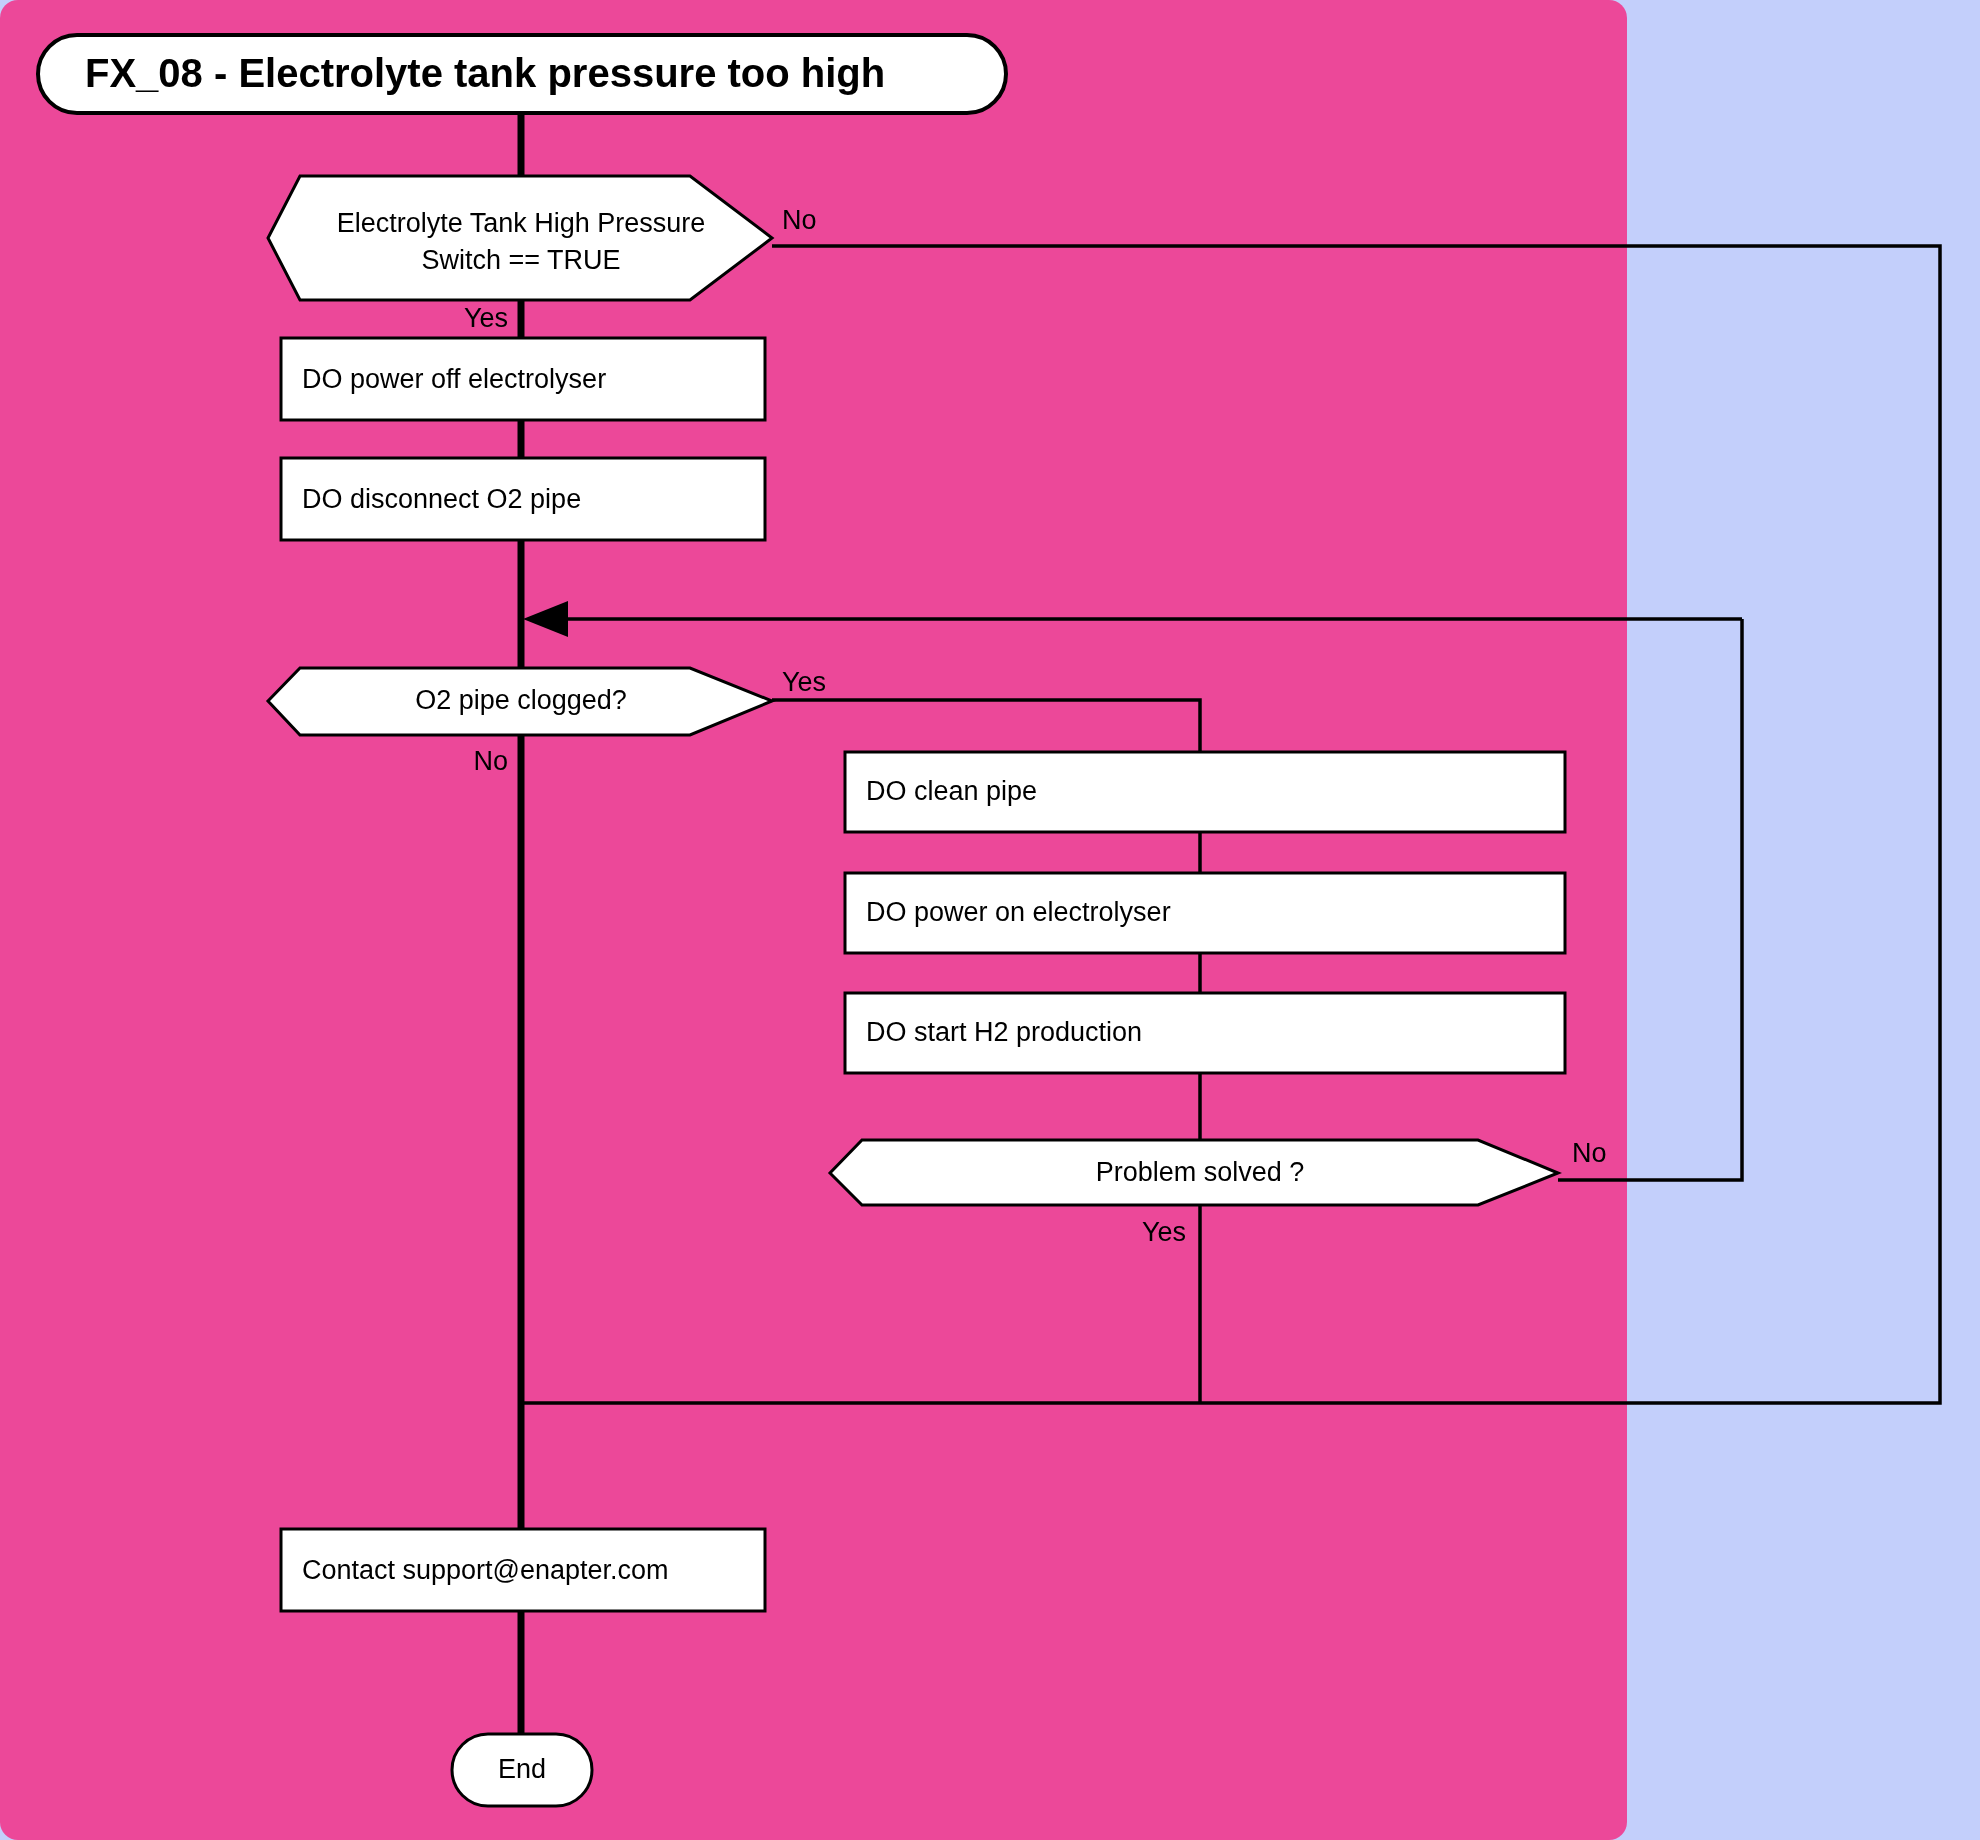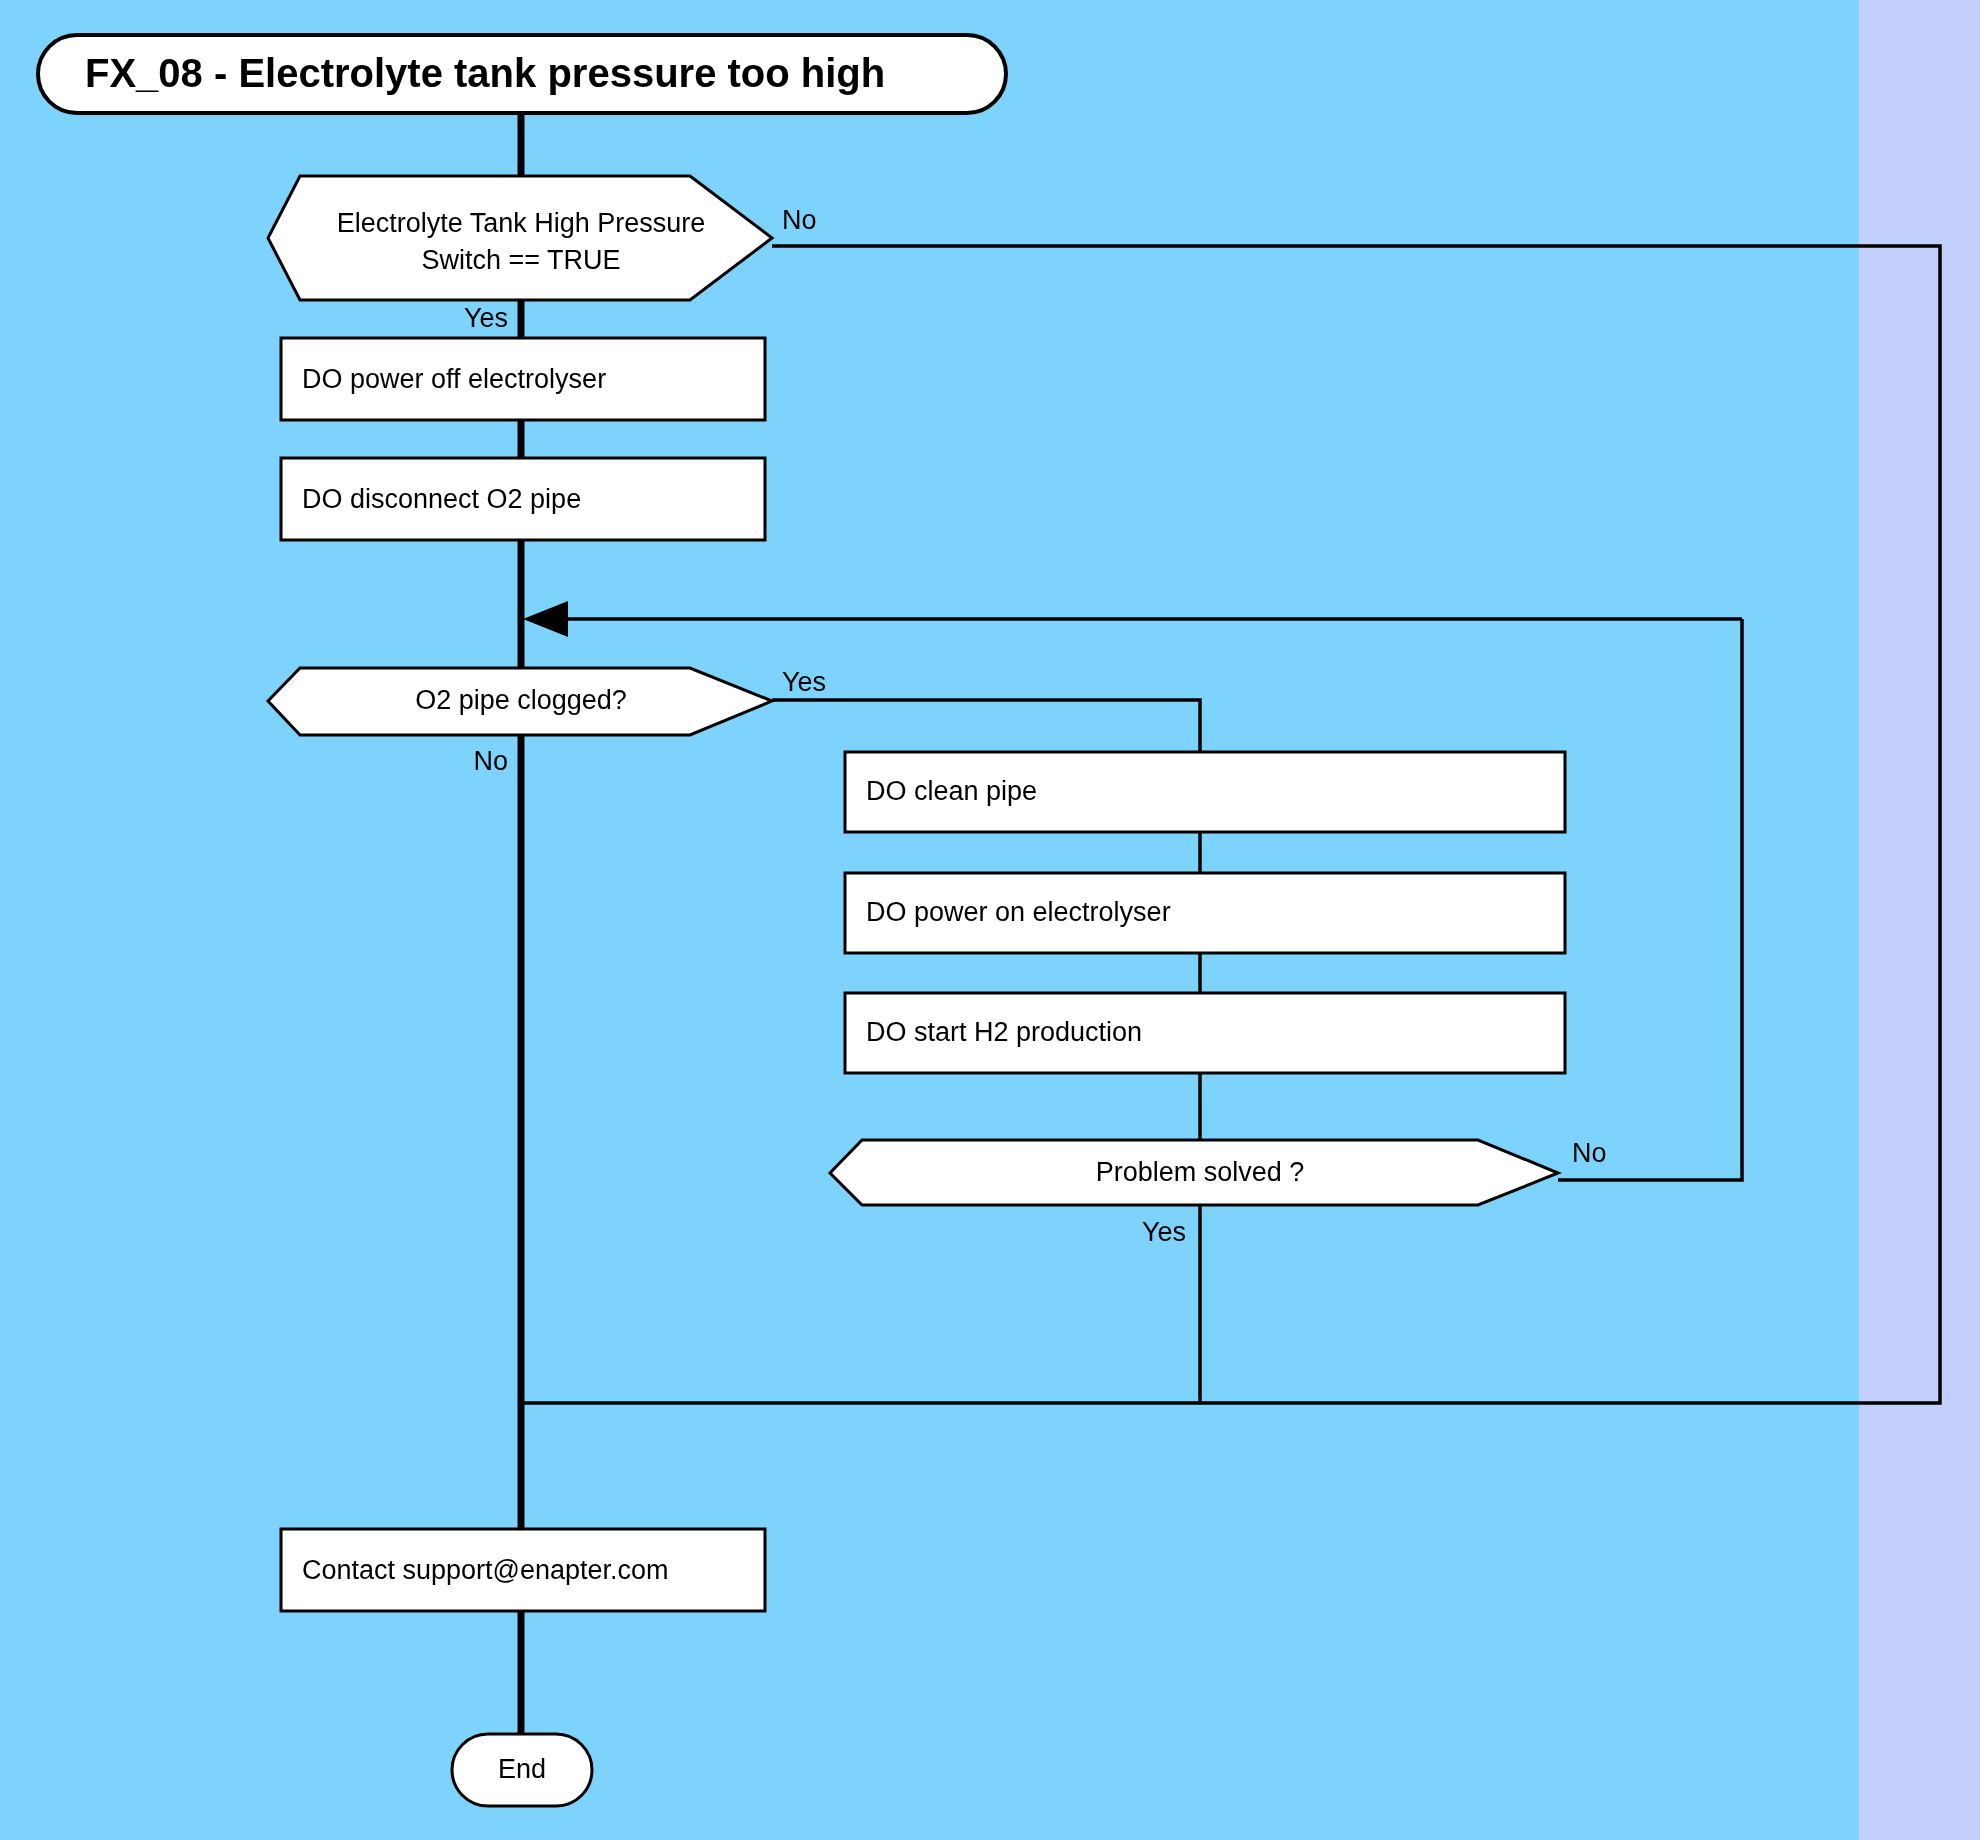--- a/index.html
+++ b/index.html
@@ -8,23 +8,24 @@
     background: #c3cffb;
   }
   body {
     width: 1980px;
     height: 1840px;
     overflow: hidden;
     font-family: "Liberation Sans", sans-serif;
   }
   #flow-root {
     position: relative;
-    width: 1859px;
+    width: 1627px;
     height: 1840px;
-    background: #7dd3fc;
+    background: #ec4899;
+    border-radius: 18px;
   }
   svg.flow-canvas {
     position: absolute;
     top: 0;
     left: 0;
     width: 1980px;
     height: 1840px;
     display: block;
   }
   .node-shape {

